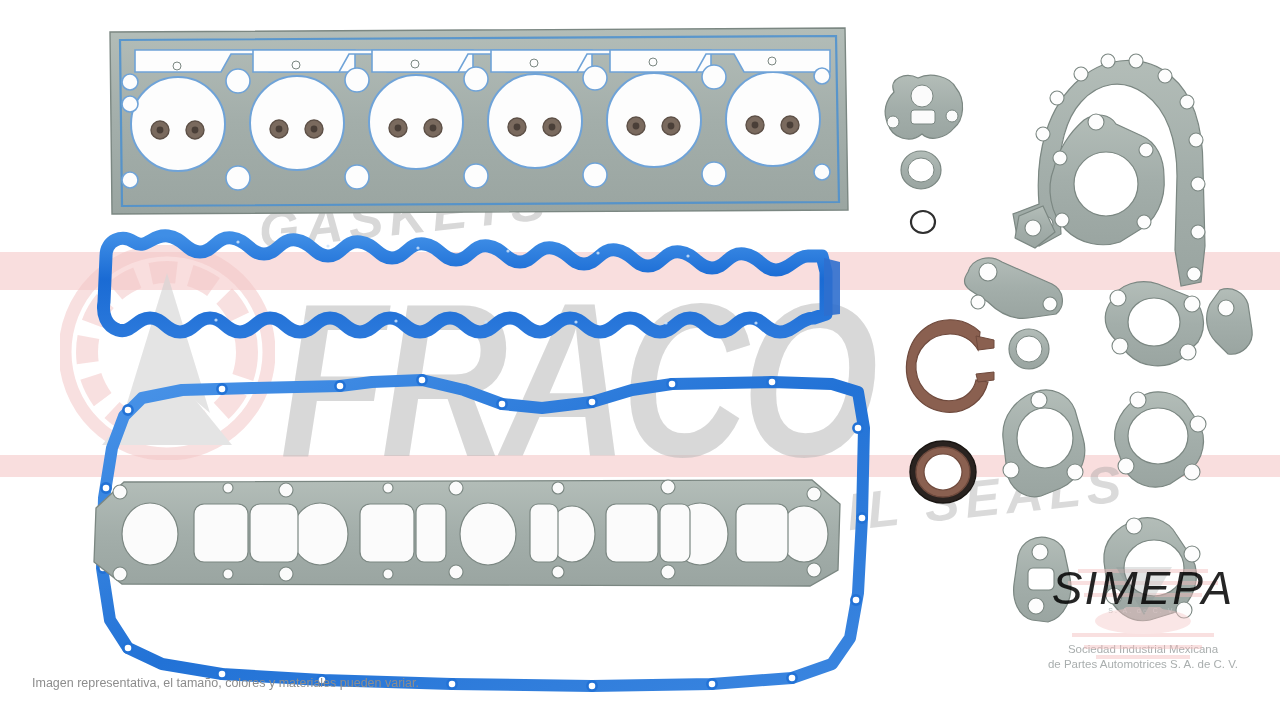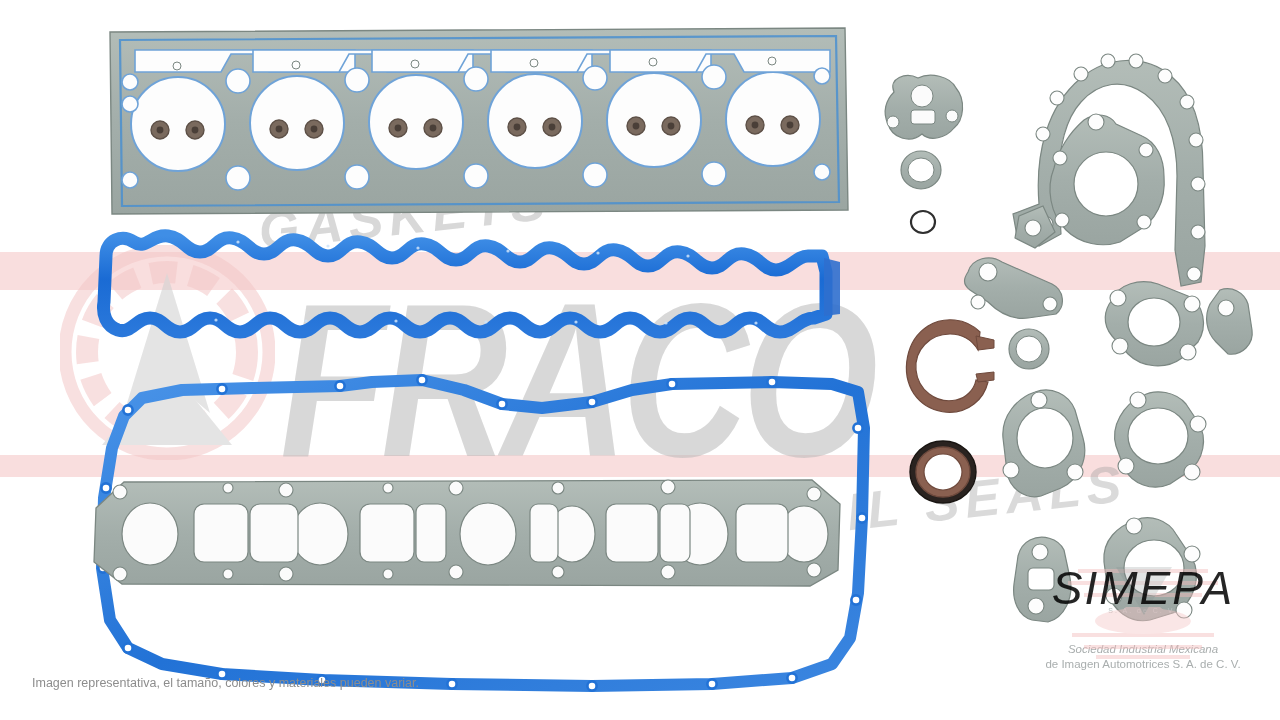--- a/index.html
+++ b/index.html
@@ -42,21 +42,21 @@
     font-family:"Liberation Sans",sans-serif;white-space:nowrap;text-align:right;
   }
   
   #simepa-block{position:absolute;left:1018px;top:565px;width:250px;text-align:center;}
   #simepa-word{
     font-family:"Liberation Sans",sans-serif;font-weight:normal;font-style:italic;font-size:46px;
     letter-spacing:2px;color:#000000;opacity:.85;line-height:1;
   }
   #simepa-sub{font-size:7px;letter-spacing:2px;color:#b9bfbf;margin-top:-4px;}
   #simepa-l1,#simepa-l2{font-size:11.5px;color:#a9aeae;line-height:15px;}
-  #simepa-l1{margin-top:28px;font-style:italic;}
+  #simepa-l1{margin-top:28px;}
   #simepa-deco{position:absolute;left:40px;top:-6px;width:170px;height:105px;opacity:.45;}
 </style>
 </head>
 <body>
 
 <div id="stage">
 
   <div class="stripe s1"></div>
   <div class="stripe s2"></div>
 
@@ -490,18 +490,18 @@
           <path d="M26,88 h118"></path>
           <path d="M38,98 h94"></path>
       </g>
       <ellipse cx="85" cy="62" rx="48" ry="13" fill="#f6c8c8"></ellipse>
       <path d="M52,62 l16,-14 h34 l16,14 z" fill="#f6c8c8"></path>
       <path d="M58,8 h56 l-28,48 z" fill="#7f8c8c" opacity=".5"></path>
     </svg>
     <div id="simepa-word">SIMEPA</div>
     <div id="simepa-sub">S. A. de C. V.</div>
     <div id="simepa-l1">Sociedad Industrial Mexicana</div>
-    <div id="simepa-l2">de Imagen Automotrices S. A. de C. V.</div>
+    <div id="simepa-l2">de Partes Automotrices S. A. de C. V.</div>
   </div>
 
   <div id="caption">Imagen representativa, el tamaño, colores y materiales pueden variar.</div>
 
 </div>
 
 </body></html>

